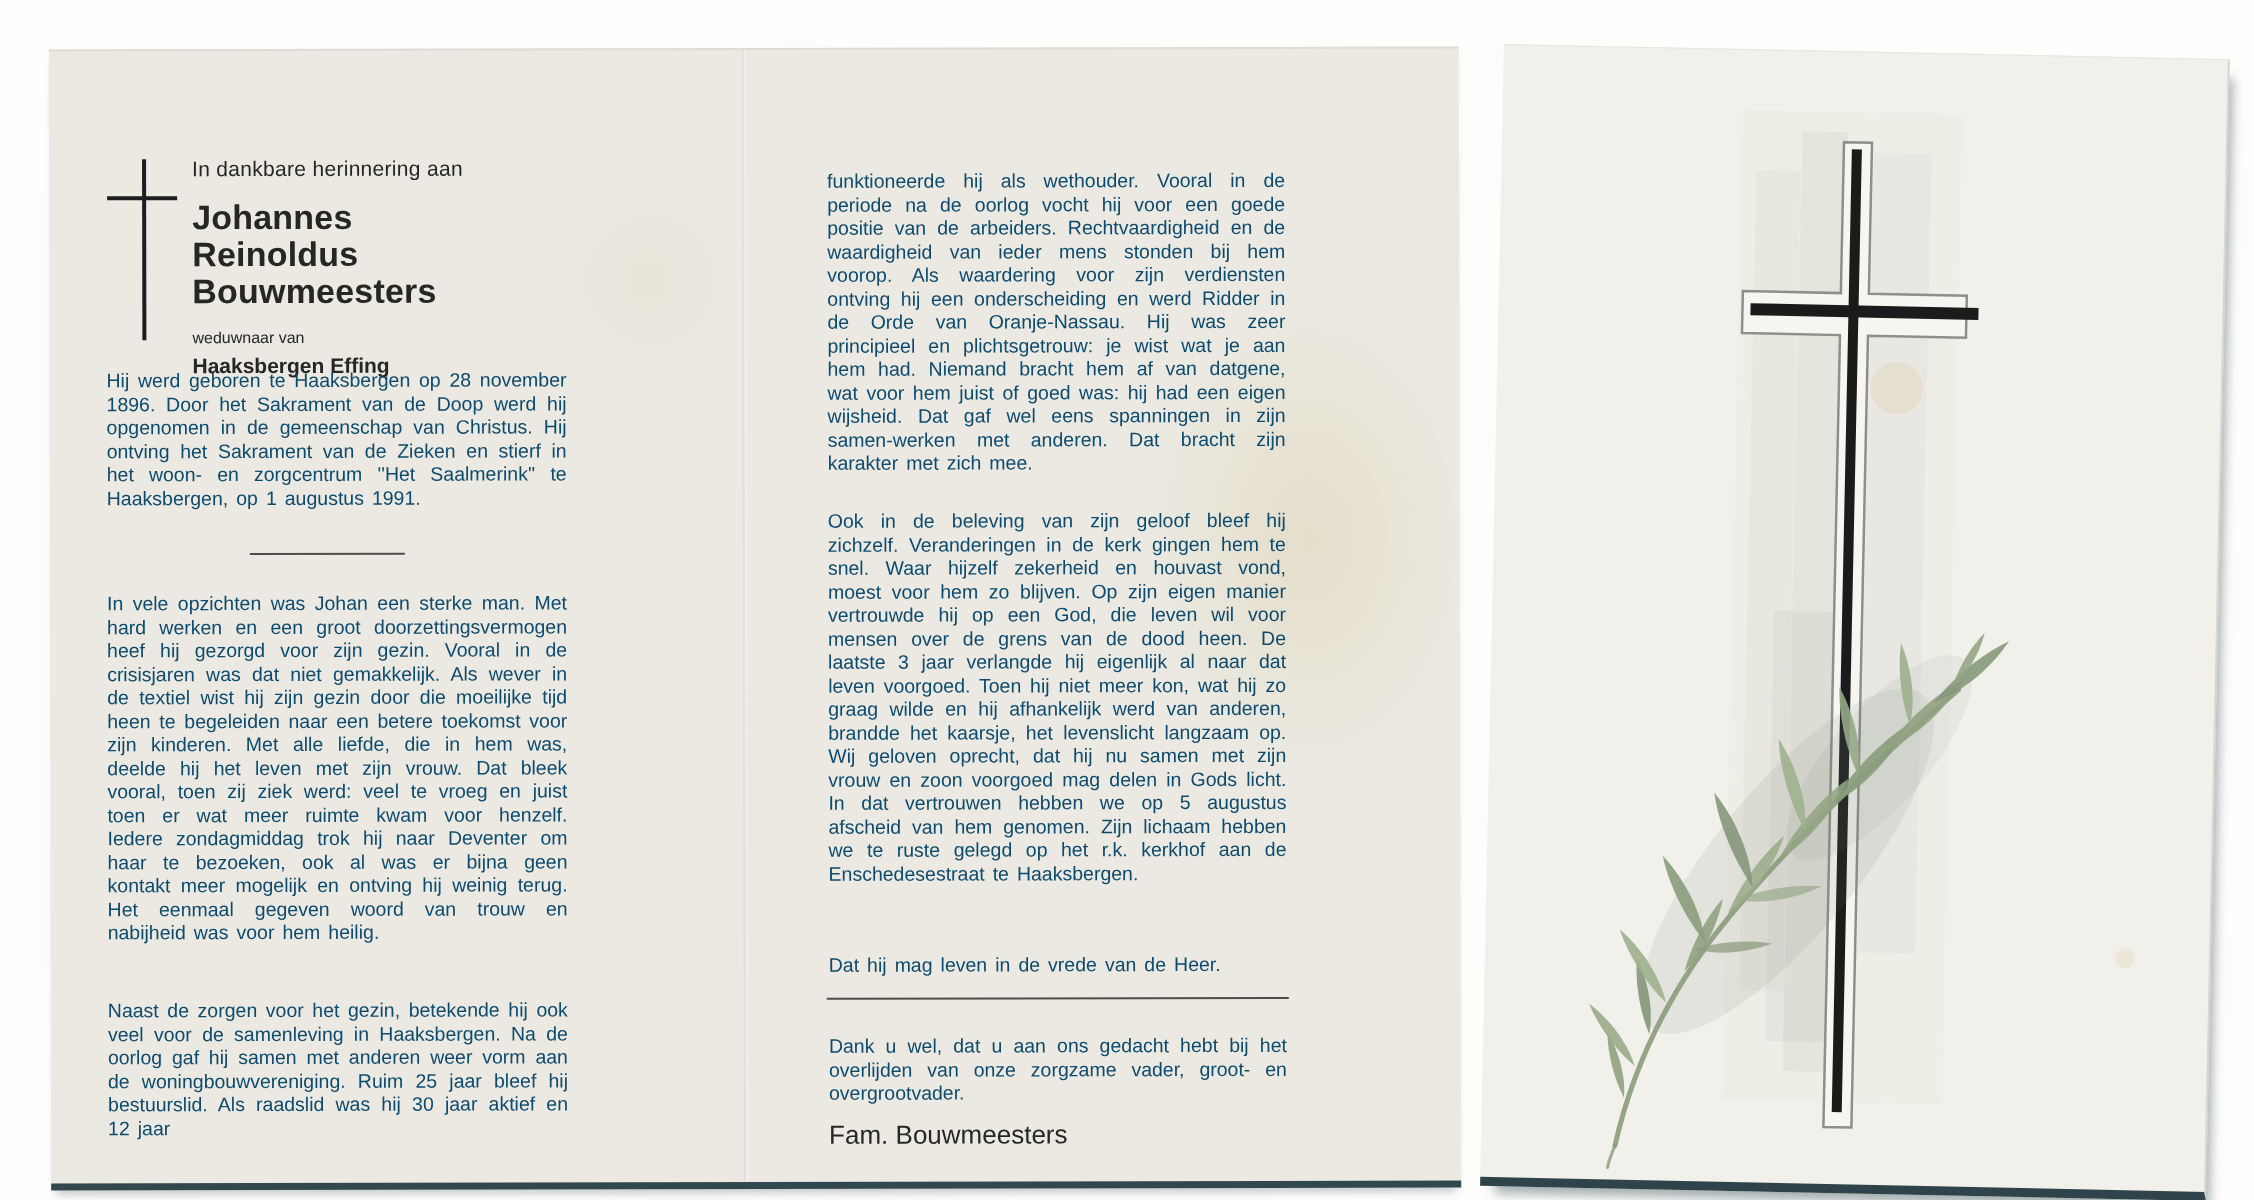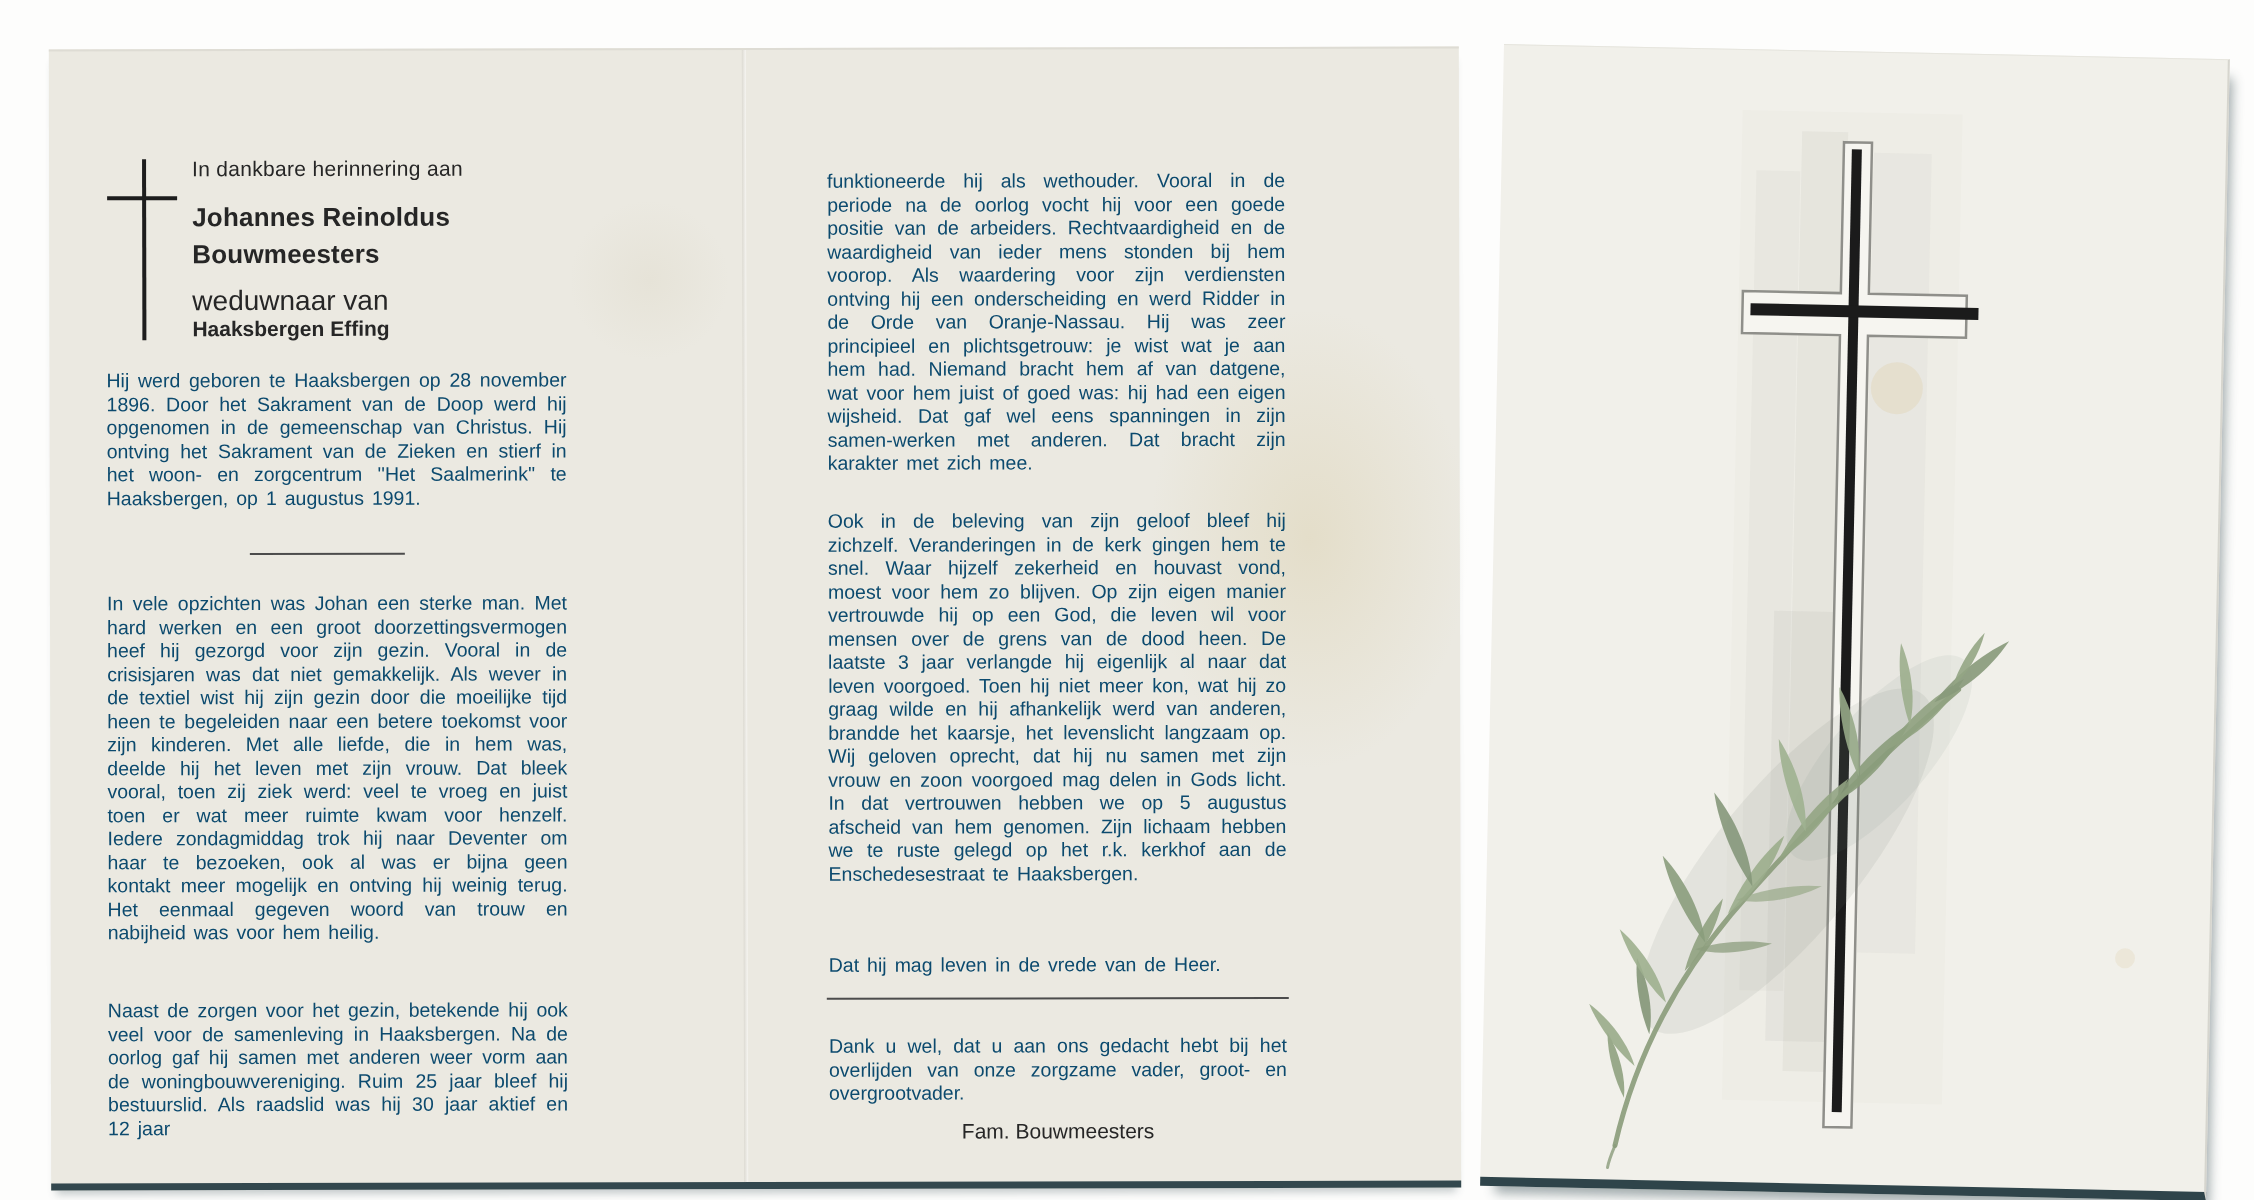--- a/index.html
+++ b/index.html
@@ -33,33 +33,33 @@
     position:absolute;left:693px;top:0;width:4px;height:100%;
     background:linear-gradient(90deg,rgba(90,85,75,.10),rgba(255,255,255,.55));
   }
 
   .hdr-cross{position:absolute;left:0;top:0;}
   .hdr-cross .v{position:absolute;left:93px;top:108px;width:4px;height:181px;background:#1d1d1d;}
   .hdr-cross .h{position:absolute;left:58px;top:145px;width:70px;height:4px;background:#1d1d1d;}
 
   .hdr-text{position:absolute;left:143px;top:104px;width:380px;}
   .intro{font-size:21px;line-height:27px;letter-spacing:.3px;}
-  .name{font-size:26px;line-height:37px;font-weight:bold;margin-top:17px;width:330px;letter-spacing:.2px;}
-  .relation{font-size:28px;line-height:25px;margin-top:15px;}
+  .name{font-size:34px;line-height:37px;font-weight:bold;margin-top:17px;width:330px;letter-spacing:.2px;}
+  .relation{font-size:16px;line-height:25px;margin-top:15px;}
   .spouse{font-size:21px;line-height:26px;font-weight:bold;margin-top:3px;}
 
   .para{
     position:absolute;width:460px;
     font-size:19.5px;line-height:23.5px;
     text-align:justify;word-spacing:2.6px;color:#0c4a6e;
   }
   .c1{left:57px;}
   .c2{left:778px;width:458px;}
   .divider{position:absolute;height:2px;background:#4c4c4c;}
-  .sig{position:absolute;left:778px;width:458px;font-size:21px;text-align:center;}
+  .sig{position:absolute;left:778px;width:458px;font-size:26px;text-align:left;}
 
   
   .card-right{
     position:absolute;left:1504px;top:10px;width:724px;height:1132px;
     background:#f1f0ea;
     border-bottom:9px solid #2f444a;
     border-right:2px solid #d6d5ce;
     border-top:1px solid #e6e5de;
     box-shadow:9px 13px 12px -6px rgba(47,68,74,.45);
     transform:rotate(1.2deg);

